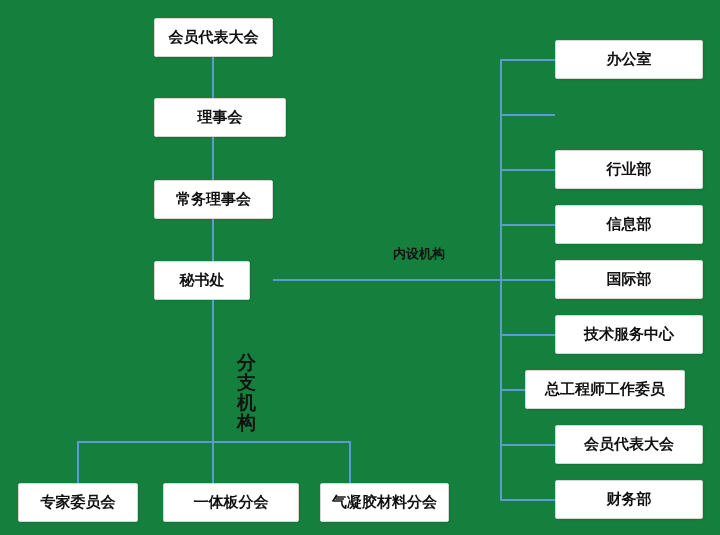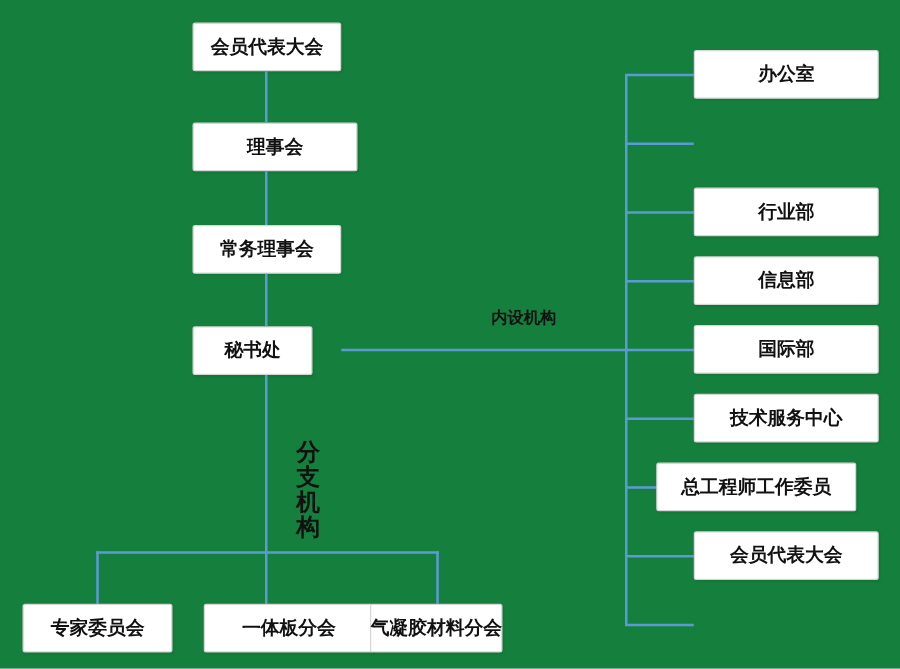--- a/index.html
+++ b/index.html
@@ -66,21 +66,21 @@
 
   <div class="label label-v" style="left:237px; top:353px">分支机构</div>
 
   <div class="hline" style="left:77px;  top:441px; width:274px"></div>
   <div class="vline" style="left:77px;  top:441px; height:42px"></div>
   <div class="vline" style="left:212px; top:441px; height:42px"></div>
   <div class="vline" style="left:349px; top:441px; height:42px"></div>
 
   <div class="node" style="left:18px;  top:483px; width:120px">专家委员会</div>
   <div class="node" style="left:163px; top:483px; width:136px">一体板分会</div>
-  <div class="node" style="left:296px; top:483px; width:106px">气凝胶材料分会</div>
+  <div class="node" style="left:320px; top:483px; width:129px">气凝胶材料分会</div>
 
   <div class="label label-h" style="left:352px; top:245px">内设机构</div>
   <div class="hline" style="left:273px; top:279px; width:228px"></div>
 
   <div class="vline" style="left:500px; top:60px; height:440px"></div>
 
   <div class="hline" style="left:500px; top:59px;  width:55px"></div>
   <div class="hline" style="left:500px; top:114px; width:55px"></div>
   <div class="hline" style="left:500px; top:169px; width:55px"></div>
   <div class="hline" style="left:500px; top:224px; width:55px"></div>
@@ -90,14 +90,15 @@
   <div class="hline" style="left:500px; top:444px; width:55px"></div>
   <div class="hline" style="left:500px; top:499px; width:55px"></div>
 
   <div class="node" style="left:555px; top:40px;  width:148px">办公室</div>
   <div class="node" style="left:555px; top:205px; width:148px">信息部</div>
   <div class="node" style="left:555px; top:150px; width:148px">行业部</div>
   <div class="node" style="left:555px; top:260px; width:148px">国际部</div>
   <div class="node" style="left:555px; top:315px; width:148px">技术服务中心</div>
   <div class="node" style="left:525px; top:370px; width:160px">总工程师工作委员</div>
   <div class="node" style="left:555px; top:425px; width:148px">会员代表大会</div>
+  <div class="node" style="left:555px; top:480px; width:148px">财务部</div>
 
 </div>
 
 </body></html>

